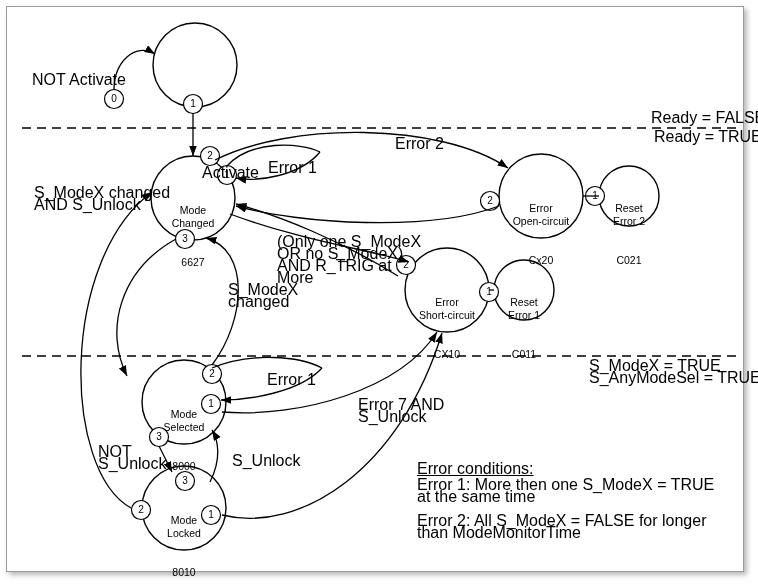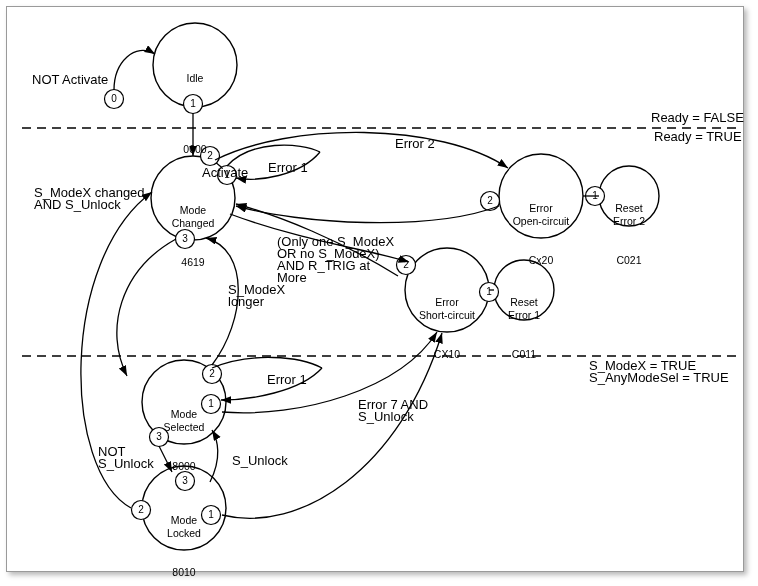--- a/index.html
+++ b/index.html
@@ -28,21 +28,21 @@
   }
   svg.diagram {
     position: absolute;
     left: 0;
     top: 0;
     width: 758px;
     height: 586px;
   }
   .lbl {
     position: absolute;
-    font-size: 13px;
+    font-size: 16px;
     color: #000000;
     line-height: 12px;
     white-space: pre;
     padding-left: 6px;
   }
   .state-label {
     position: absolute;
     font-size: 10.5px;
     color: #000000;
     line-height: 13px;
@@ -129,30 +129,25 @@
 
     <path d="M159,446 L172,472" fill="none" stroke="#000" stroke-width="1.3" marker-end="url(#arrow)"></path>
 
     <path d="M210,482 C222,458 218,440 212,430" fill="none" stroke="#000" stroke-width="1.3" marker-end="url(#arrow)"></path>
 
     <path d="M222,515 C300,534 400,470 442,333" fill="none" stroke="#000" stroke-width="1.3" marker-end="url(#arrow)"></path>
 
     <path d="M131,508 C62,470 60,260 152,192" fill="none" stroke="#000" stroke-width="1.3" marker-end="url(#arrow)"></path>
   </svg>
 
-  <div class="state-label" style="left:155px; top:46px; width:80px;">
-    <div>Idle</div>
-    <div style="height:6px;"></div>
-    <div>0000</div>
-  </div>
 
   <div class="state-label" style="left:153px; top:178px; width:80px;">
     <div>Mode
 Changed</div>
-    <div>4619</div>
+    <div>6627</div>
   </div>
 
   <div class="state-label" style="left:144px; top:382px; width:80px;">
     <div>Mode
 Selected</div>
     <div>8000</div>
   </div>
 
   <div class="state-label" style="left:144px; top:488px; width:80px;">
     <div>Mode
@@ -193,21 +188,21 @@
   <div class="lbl" style="left:196px; top:123px;margin-top:44px;">Activate</div>
   <div class="lbl" style="left:389px; top:138px;">Error 2</div>
   <div class="lbl" style="left:262px; top:162px;">Error 1</div>
   <div class="lbl" style="left:28px;  top:187px;">S_ModeX changed
 AND S_Unlock</div>
   <div class="lbl" style="left:271px; top:236px;">(Only one S_ModeX
 OR no S_ModeX)
 AND R_TRIG at
 More</div>
   <div class="lbl" style="left:222px; top:284px;">S_ModeX
-longer</div>
+changed</div>
   <div class="lbl" style="left:261px; top:374px;">Error 1</div>
   <div class="lbl" style="left:352px; top:399px;">Error 7 AND
 S_Unlock</div>
   <div class="lbl" style="left:92px;  top:446px;">NOT
 S_Unlock</div>
   <div class="lbl" style="left:226px; top:455px;">S_Unlock</div>
 
   <div class="badge-num" style="left:108px; top:93px;  width:12px;">0</div>
   <div class="badge-num" style="left:187px; top:98px;  width:12px;">1</div>
   <div class="badge-num" style="left:204px; top:150px; width:12px;">2</div>
@@ -217,13 +212,21 @@
   <div class="badge-num" style="left:589px; top:190px; width:12px;">1</div>
   <div class="badge-num" style="left:400px; top:259px; width:12px;">2</div>
   <div class="badge-num" style="left:483px; top:286px; width:12px;">1</div>
   <div class="badge-num" style="left:206px; top:368px; width:12px;">2</div>
   <div class="badge-num" style="left:205px; top:398px; width:12px;">1</div>
   <div class="badge-num" style="left:153px; top:431px; width:12px;">3</div>
   <div class="badge-num" style="left:179px; top:475px; width:12px;">3</div>
   <div class="badge-num" style="left:205px; top:509px; width:12px;">1</div>
   <div class="badge-num" style="left:135px; top:504px; width:12px;">2</div>
 
+  <div style="position:absolute; left:411px; top:463px; width:300px;">
+    <div class="lbl underline" style="position:static;">Error conditions:</div>
+    <div class="lbl" style="position:static; margin-top:4px;">Error 1: More then one S_ModeX = TRUE</div>
+    <div class="lbl" style="position:static;">at the same time</div>
+    <div style="height:12px;"></div>
+    <div class="lbl" style="position:static;">Error 2: All S_ModeX = FALSE for longer</div>
+    <div class="lbl" style="position:static;">than ModeMonitorTime</div>
+  </div>
 </div>
 
 </body></html>

